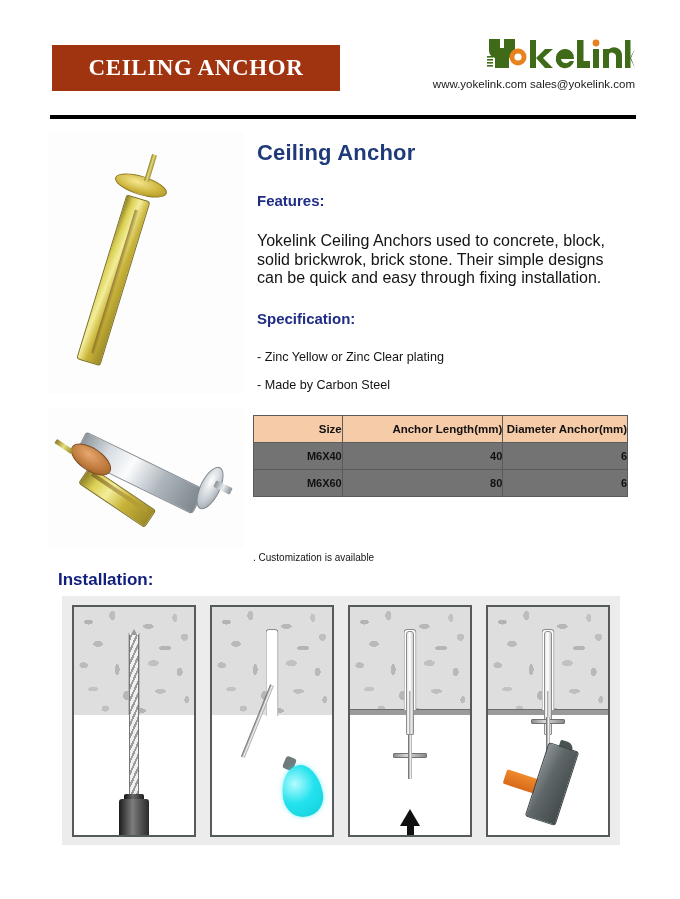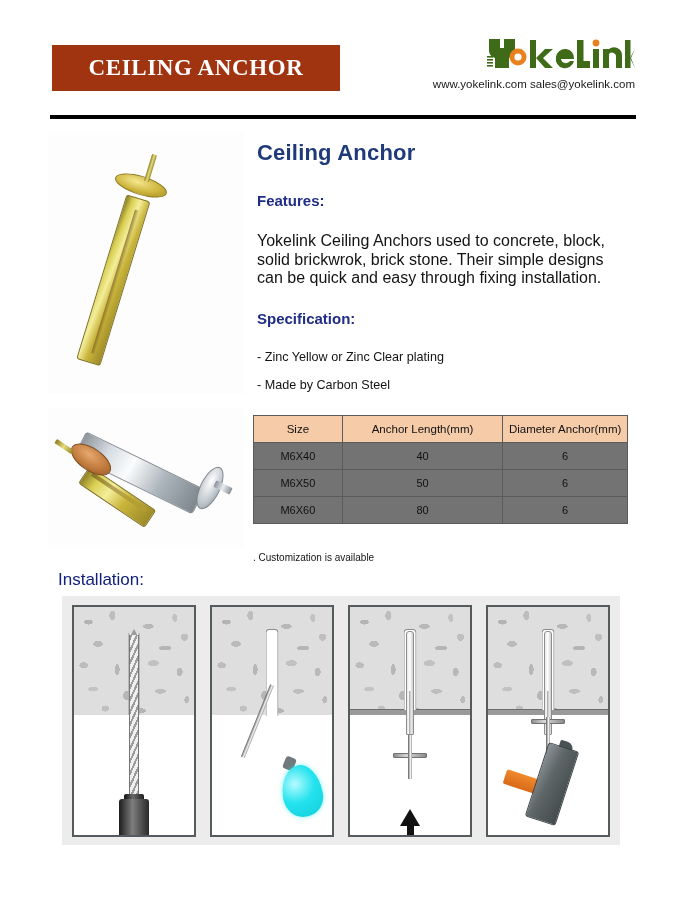--- a/index.html
+++ b/index.html
@@ -124,23 +124,23 @@
 
   
   #spec-table {
     position: absolute;
     left: 253px; top: 415px;
     border-collapse: collapse;
     width: 375px;
   }
   #spec-table th, #spec-table td {
     border: 1.6px solid #5b5b5b;
-    text-align: center;
+    text-align: right;
     font-size: 11px;
-    font-weight: normal;
+    font-weight: bold;
     color: #111111;
     padding: 0;
     height: 26px;
   }
   #spec-table th {
     background: #f5cba8;
     font-size: 11.5px;
   }
   #spec-table td { background: #737373; }
   #spec-table col.c-size   { width: 89px; }
@@ -152,21 +152,21 @@
     left: 253px; top: 552px;
     font-size: 10px;
     color: #141414;
   }
 
   
   #installation-heading {
     position: absolute;
     left: 58px; top: 570px;
     font-size: 17px;
-    font-weight: normal;
+    font-weight: bold;
     color: #12207d;
   }
   #install-strip {
     position: absolute;
     left: 62px; top: 596px;
     width: 558px; height: 249px;
     background: #ececed;
     display: flex;
     align-items: center;
     justify-content: space-between;
@@ -562,25 +562,20 @@
       <th>Diameter Anchor(mm)</th>
     </tr>
   </thead>
   <tbody>
     <tr>
       <td>M6X40</td>
       <td>40</td>
       <td>6</td>
     </tr>
     <tr>
-      <td>M6X50</td>
-      <td>50</td>
-      <td>6</td>
-    </tr>
-    <tr>
       <td>M6X60</td>
       <td>80</td>
       <td>6</td>
     </tr>
   </tbody>
 </table>
 
 <div id="custom-note">. Customization is available</div>
 
 <div id="installation-heading">Installation:</div>

